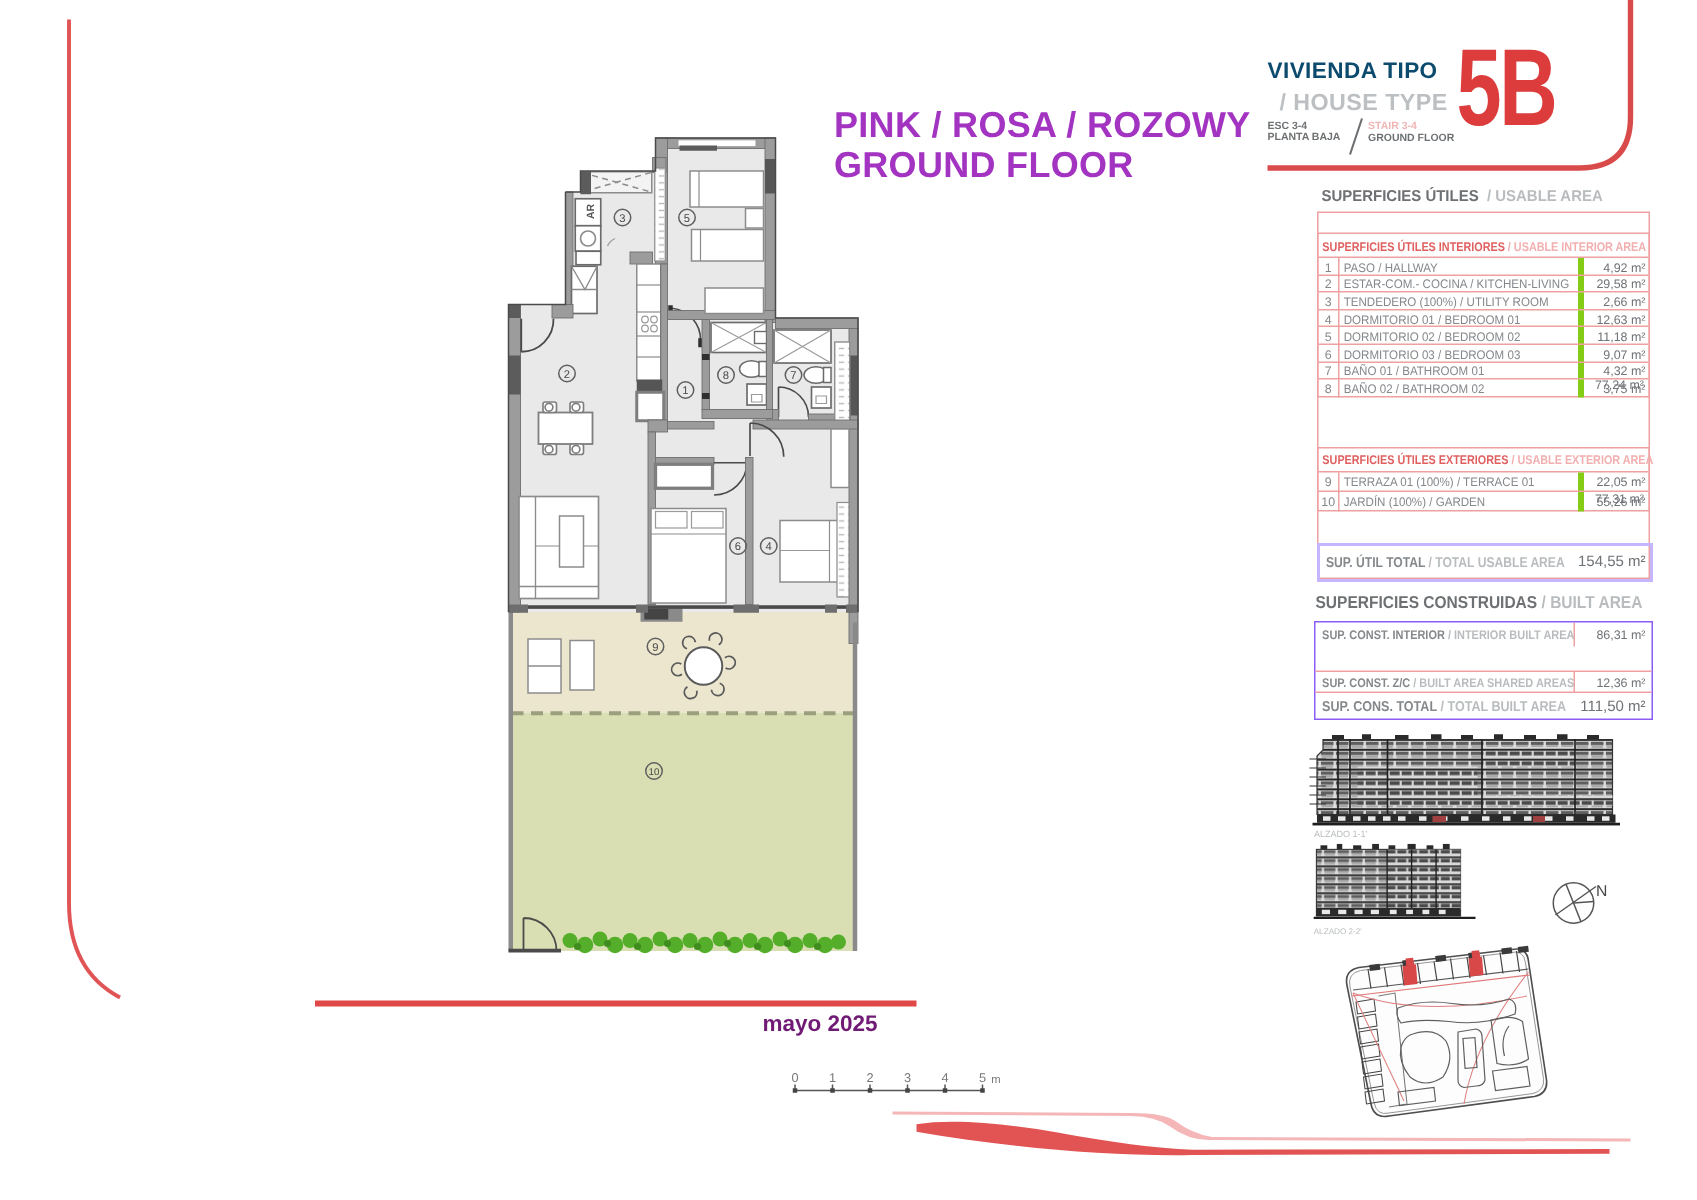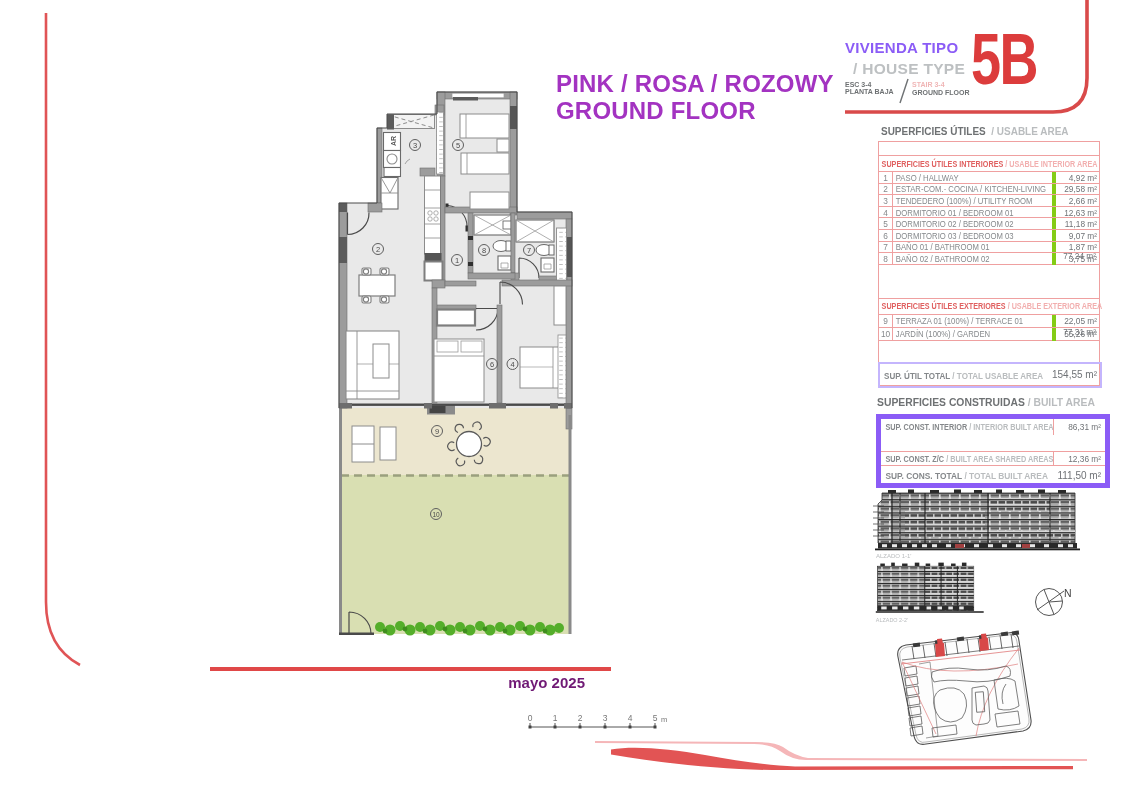--- a/index.html
+++ b/index.html
@@ -10,21 +10,21 @@
 </head>
 <body>
 <div id="page">
 
 <svg class="abs" style="left:0;top:0;" width="120" height="700" viewBox="0 0 120 700">
   <path d="M46,13 L46,602 Q46,647 80,665" fill="none" stroke="#E05456" stroke-width="2.6"></path>
 </svg>
 
 <div class="abs" style="left:556px;top:35px;width:330px;color:#A333C1;font-size:24px;font-weight:bold;letter-spacing:0.2px;line-height:27px;margin-top:35px;">PINK / ROSA / ROZOWY<br>GROUND FLOOR</div>
 
-<div class="abs" style="left:845px;top:39px;width:150px;color:#8b5cf6;font-size:15px;font-weight:bold;letter-spacing:0.3px;">VIVIENDA TIPO</div>
+<div class="abs" style="left:845px;top:39px;width:150px;color:#0c4a6e;font-size:15px;font-weight:bold;letter-spacing:0.3px;">VIVIENDA TIPO</div>
 <div class="abs" style="left:853px;top:60px;width:160px;color:#BDC0C2;font-size:15.5px;font-weight:bold;letter-spacing:0.3px;">/ HOUSE TYPE</div>
 <div class="abs" style="left:845px;top:81px;width:60px;color:#6E7173;font-size:7px;font-weight:bold;">ESC 3-4<br>PLANTA BAJA</div>
 <svg class="abs" style="left:893px;top:78px;" width="22" height="26" viewBox="0 0 22 26">
       <line x1="15" y1="1" x2="7" y2="25" stroke="#6E7173" stroke-width="1.4"></line>
     </svg>
 <div class="abs" style="left:912px;top:81px;width:90px;color:#F0B6B6;font-size:7px;font-weight:bold;">STAIR 3-4</div>
 <div class="abs" style="left:912px;top:89px;width:110px;color:#6E7173;font-size:7px;font-weight:bold;">GROUND FLOOR</div>
 
 <div class="abs" style="left:971px;top:17px;color:#DC3C3C;font-size:73px;font-weight:bold;letter-spacing:-2px;transform:scaleX(0.74);transform-origin:left top;">5B</div>
 
@@ -77,21 +77,21 @@
         <div class="c3">11,18 m²</div>
       </div>
   <div class="tr" style="top:73px;height:11.6px;">
         <div class="c1">6</div>
         <div class="c2">DORMITORIO 03 / BEDROOM 03</div>
         <div class="c3">9,07 m²</div>
       </div>
   <div class="tr" style="top:84.6px;height:11.6px;">
         <div class="c1">7</div>
         <div class="c2">BAÑO 01 / BATHROOM 01</div>
-        <div class="c3">1,87 m²</div>
+        <div class="c3">4,32 m²</div>
       </div>
   <div class="tr" style="top:96.2px;height:11.8px;">
         <div class="c1">8</div>
         <div class="c2">BAÑO 02 / BATHROOM 02</div>
         <div class="c3">3,75 m²</div>
       </div>
 </div>
 
 <div class="abs" style="left:1010px;top:251px;width:86px;text-align:right;font-size:8.3px;color:#6F7276;">77,24 m²</div>
 
@@ -120,21 +120,21 @@
 </div>
 
 <div class="abs" style="left:877px;top:396px;font-size:11.5px;font-weight:bold;transform:scaleX(0.9);transform-origin:left top;white-space:nowrap;"><span style="color:#6E7173;">SUPERFICIES CONSTRUIDAS</span><span style="color:#B9BCBE;"> / BUILT AREA</span></div>
 
 <style>
  .bt{position:absolute;left:0;right:0;display:flex;align-items:center;border-top:1px solid #EFA0A0;font-size:8.3px;}
  .bt .d{width:167px;flex:none;padding-left:5px;white-space:nowrap;overflow:visible;font-weight:bold;color:#85888B;align-self:stretch;display:flex;align-items:center;transform:scaleX(0.88);transform-origin:left center;}
  .bt .d i{color:#B9BCBE;font-style:normal;}
  .bt .v{flex:1;text-align:center;padding-right:4px;border-left:1px solid #EFA0A0;color:#6F7276;align-self:stretch;display:flex;align-items:center;justify-content:flex-end;}
 </style>
-<div class="abs" style="left:876px;top:414px;width:224px;height:64px;border:5px solid #8b5cf6;">
+<div class="abs" style="left:876px;top:414px;width:224px;height:64px;border:1px solid #8b5cf6;">
   <div class="bt" style="top:0;height:16px;border-top:none;">
         <div class="d">SUP. CONST. INTERIOR <i>&nbsp;/ INTERIOR BUILT AREA</i></div>
         <div class="v">86,31 m²</div>
       </div>
   <div class="bt" style="top:32px;height:14px;">
         <div class="d">SUP. CONST. Z/C <i>&nbsp;/ BUILT AREA SHARED AREAS</i></div>
         <div class="v">12,36 m²</div>
       </div>
   <div class="bt" style="top:46px;height:18px;font-size:9.5px;">
         <div class="d">SUP. CONS. TOTAL <i>&nbsp;/ TOTAL BUILT AREA</i></div>

